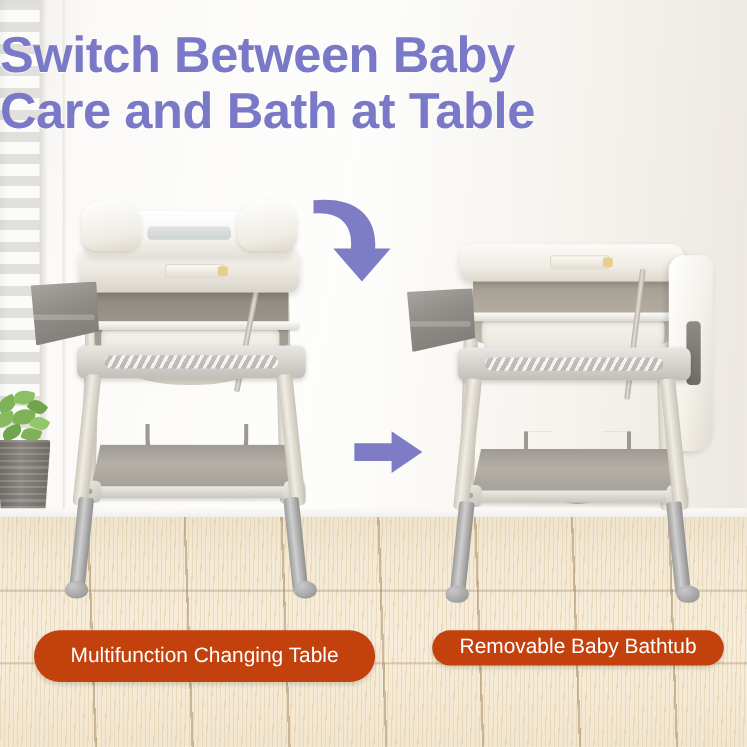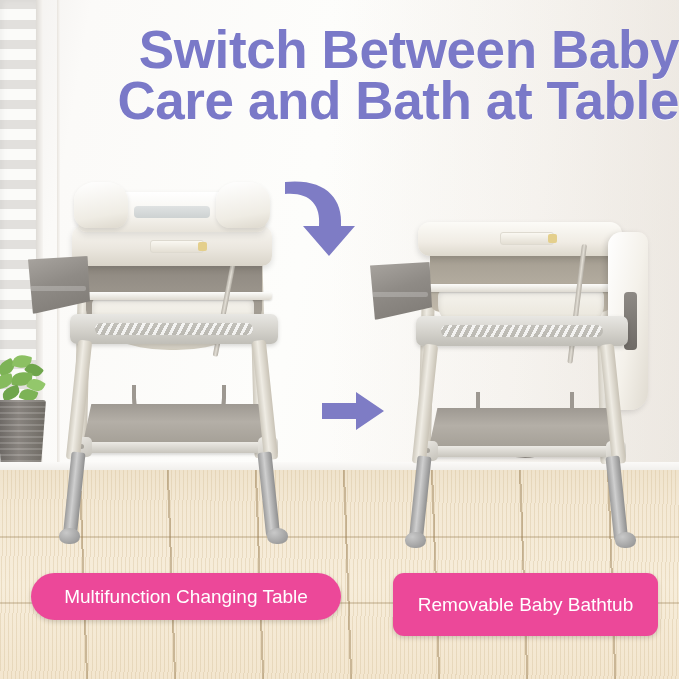--- a/index.html
+++ b/index.html
@@ -72,42 +72,42 @@
     background:repeating-linear-gradient(180deg,rgba(255,255,255,.12) 0 2px,rgba(0,0,0,.05) 2px 6px);
   }
   .pot-leg{position:absolute;width:5px;height:34px;background:#9b7a52;border-radius:2px;}
   .pl1{left:6px;top:108px;transform:rotate(9deg);}
   .pl2{left:42px;top:108px;transform:rotate(-9deg);}
   .leaf{position:absolute;border-radius:60% 10% 60% 10%;background:#7db356;}
 
   
   .title{
     position:absolute;left:0;top:24px;width:679px;
-    text-align:right;
+    text-align:left;
     color:#7a79c8;
     font-weight:bold;
-    font-size:53px;line-height:51px;
+    font-size:46px;line-height:51px;
     letter-spacing:-0.4px;
     text-shadow:0 1px 0 rgba(255,255,255,.8);
   }
   .title div{white-space:nowrap;}
 
   
   .pill{
     position:absolute;
-    background:#ec4899;
+    background:#c2410c;
     color:#ffffff;
     border-radius:26px;
     font-size:19px;
     display:flex;align-items:center;justify-content:center;
     box-shadow:0 2px 5px rgba(0,0,0,.16);
     white-space:nowrap;
   }
   #pill-left{left:31px;top:573px;width:310px;height:47px;}
-  #pill-right{left:393px;top:573px;width:265px;height:63px;border-radius:11px;}
+  #pill-right{left:393px;top:573px;width:265px;height:32px;}
 
   
   .arrow-curved{position:absolute;left:281px;top:172px;width:84px;height:86px;}
   .arrow-straight{position:absolute;left:322px;top:390px;width:62px;height:42px;}
 
   
   .unit{position:absolute;}
   #unit-left{left:30px;top:180px;width:292px;height:380px;}
   #unit-right{left:372px;top:206px;width:300px;height:354px;}
 

